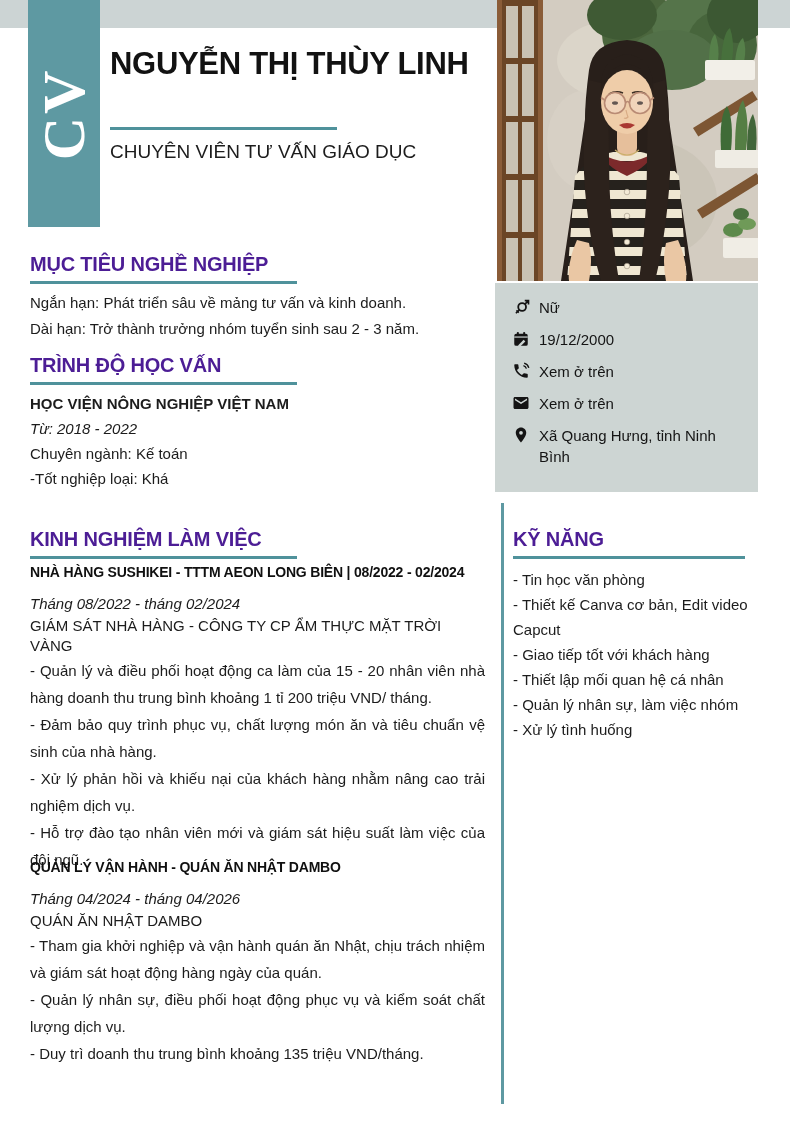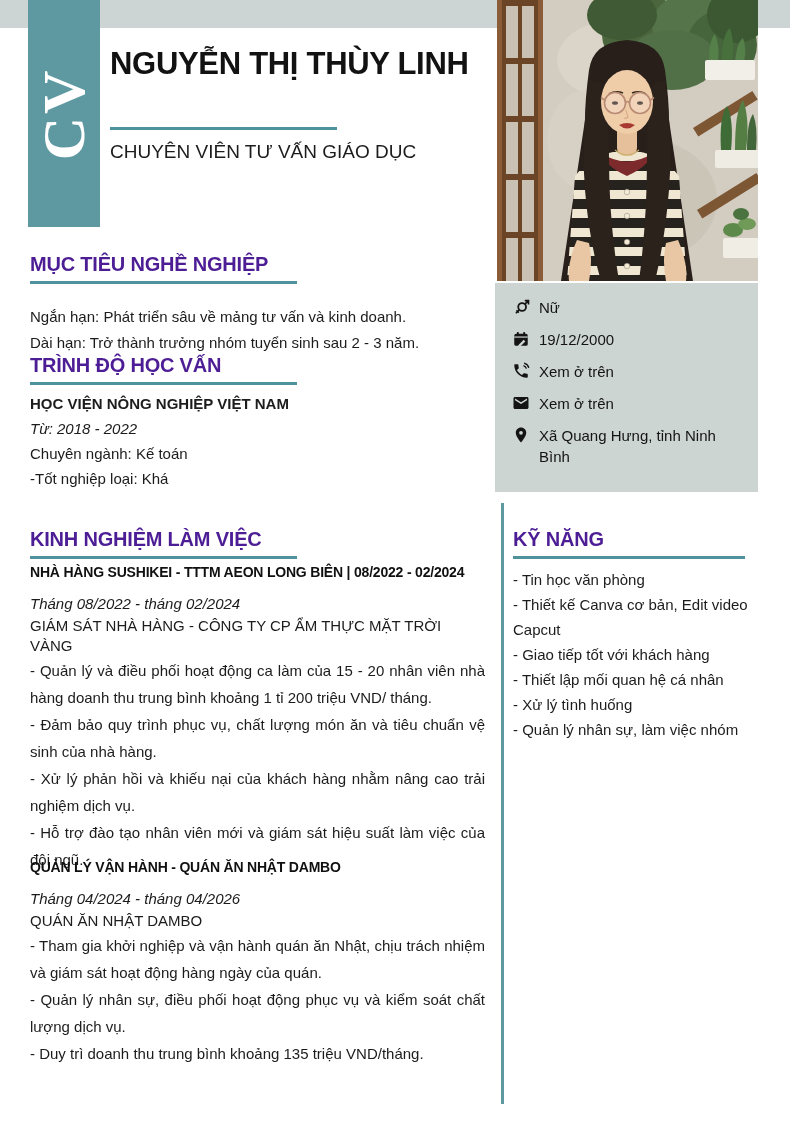--- a/index.html
+++ b/index.html
@@ -26,21 +26,21 @@
     position:absolute; left:495px; top:283px; width:263px; height:209px;
     background:#cdd5d3; box-sizing:border-box; padding:14px 10px 0 17px;
   }
   .info-row { display:flex; gap:9px; align-items:flex-start; margin-bottom:11px; font-size:15px; line-height:21px; color:#141414; }
   .info-row .ic { width:18px; height:18px; flex:0 0 18px; margin-top:1px; }
   .sec { position:absolute; width:455px; left:30px; }
   h2.shead { font-size:20px; line-height:25px; font-weight:700; color:#4c1d95; margin:0; letter-spacing:-0.2px; }
   .rule { height:3px; background:#4f929b; margin:4px 0 0 0; }
   .rule-l { width:267px; }
   .rule-r { width:232px; }
-  .body-lines { margin-top:20px; }
+  .body-lines { margin-top:6px; }
   .body-lines p { margin:0; font-size:15px; line-height:26px; color:#1c1c1c; }
   .edu-lines { margin-top:6px; }
   .edu-lines div { font-size:15px; line-height:25px; }
   .bold15 { font-weight:700; }
   .ital { font-style:italic; }
   .job { position:absolute; left:30px; width:455px; }
   .job .jt { font-size:14px; font-weight:700; line-height:20px; letter-spacing:-0.2px; white-space:nowrap; margin:0 0 3px 0; color:#101010; }
   .job .jp { font-style:italic; font-size:15px; line-height:20px; margin:12px 0 2px 0; }
   .job .js { font-size:15px; line-height:20px; margin:0 0 1px 0; }
   .job p.bl { margin:0; font-size:15px; line-height:27px; text-align:justify; }
@@ -239,20 +239,20 @@
   <div class="vline"></div>
 
   <div class="skills">
     <h2 class="shead">KỸ NĂNG</h2>
     <div class="rule rule-r"></div>
     <div class="list">
       <div>- Tin học văn phòng</div>
       <div>- Thiết kế Canva cơ bản, Edit video Capcut</div>
       <div>- Giao tiếp tốt với khách hàng</div>
       <div>- Thiết lập mối quan hệ cá nhân</div>
+      <div>- Quản lý nhân sự, làm việc nhóm</div>
       <div>- Xử lý tình huống</div>
-      <div>- Quản lý nhân sự, làm việc nhóm</div>
     </div>
   </div>
 
   <div class="watermark">topcv365.com</div>
 
 </div>
 
 </body></html>

